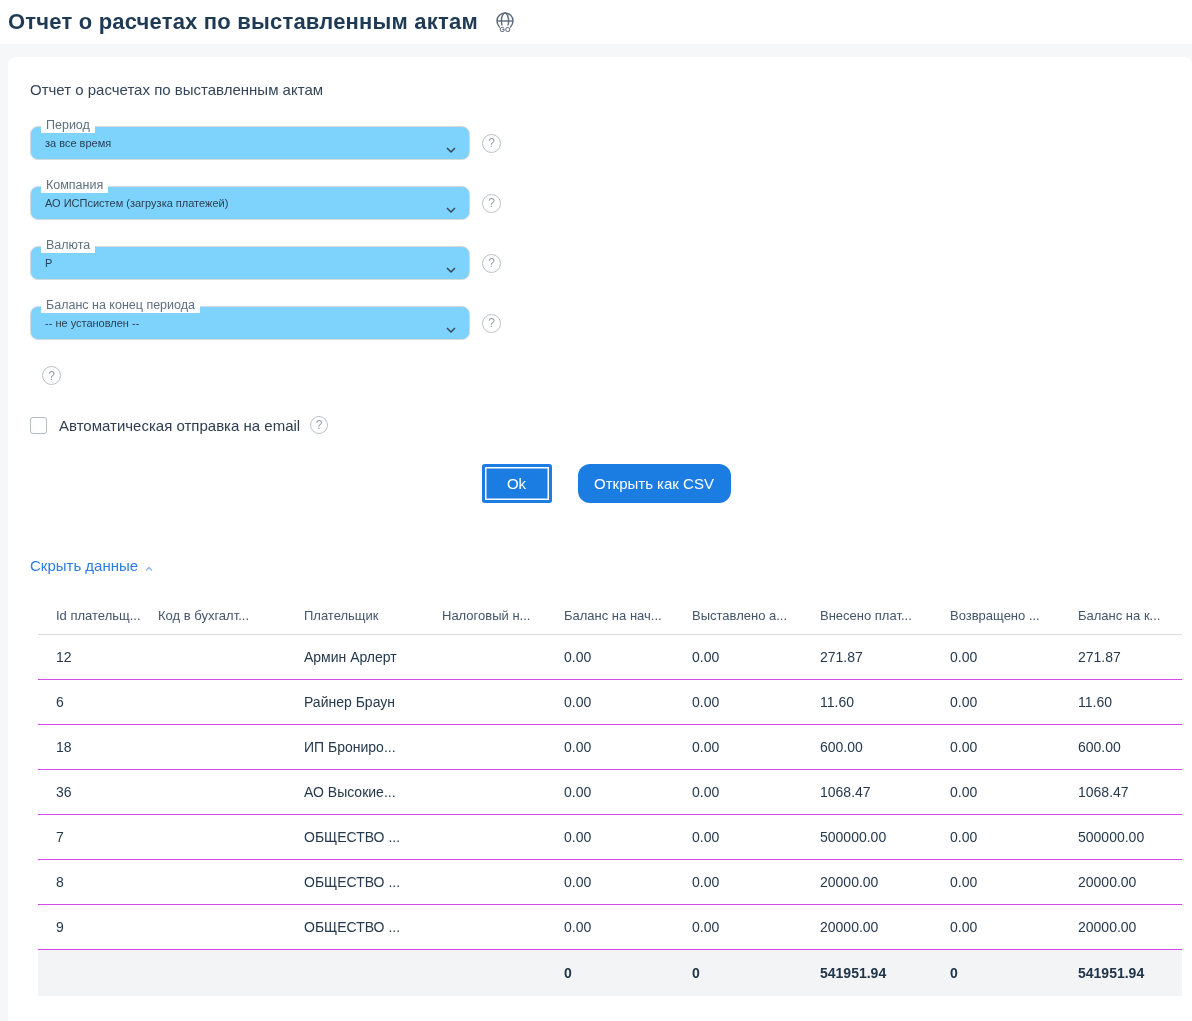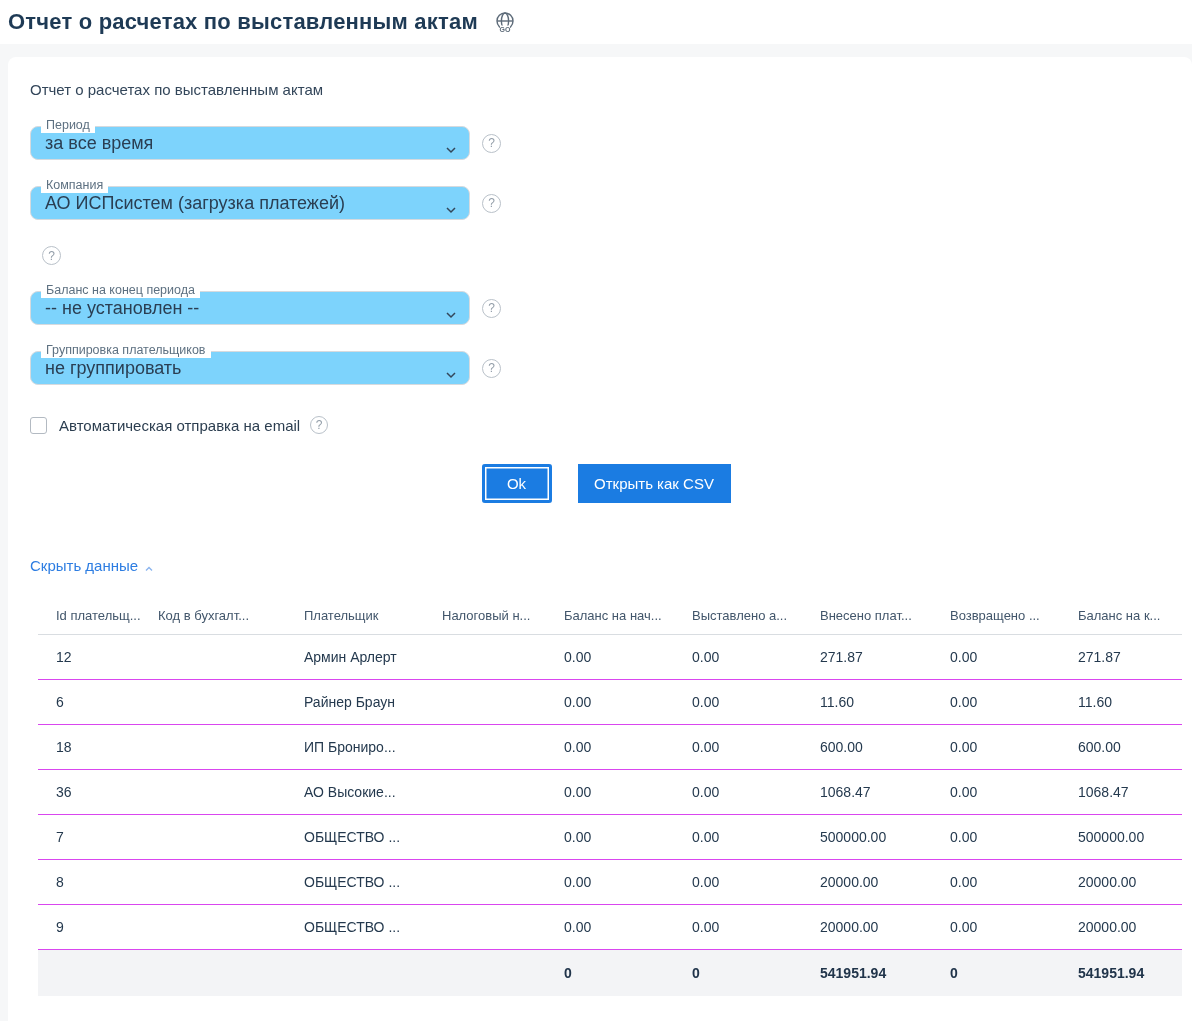--- a/index.html
+++ b/index.html
@@ -18,40 +18,40 @@
   .form-heading { font-size:15px; color:#33465a; }
 
   
   .field-row { display:flex; align-items:center; margin-bottom:26px; }
   .field-row:first-child { margin-top:28px; }
   .select { position:relative; width:440px; height:34px;
     border:1px solid #d6dade; border-radius:8px; background:#7dd3fc; cursor:pointer;
     display:flex; align-items:center; }
   .field-label { position:absolute; top:-9px; left:10px; background:#ffffff;
     padding:0 5px; font-size:12.5px; color:#5d7081; line-height:15px; white-space:nowrap; }
-  .field-value { font-size:18px; color:#2a3e52; padding-left:14px; padding-right:34px;
+  .field-value { font-size:11px; color:#2a3e52; padding-left:14px; padding-right:34px;
     white-space:nowrap; overflow:hidden; text-overflow:ellipsis; }
   .chevron { position:absolute; right:12px; top:13px; }
 
   .help { width:19px; height:19px; min-width:19px; border-radius:50%;
     border:1px solid #b9c1c9; color:#939ea9; font-size:12px; line-height:1;
     display:inline-flex; align-items:center; justify-content:center;
     margin-left:12px; cursor:pointer; background:#fff; }
 
   
   .checkbox-row { display:flex; align-items:center; margin-top:31px; }
   .checkbox { width:17px; height:17px; border:1.5px solid #b3bac2; border-radius:3px;
     background:#fff; cursor:pointer; }
   .checkbox-label { font-size:15px; color:#2c3e50; margin-left:12px; }
   .checkbox-row .help { margin-left:10px; width:18px; height:18px; min-width:18px; }
 
   
   .buttons-row { display:flex; align-items:center; margin-top:30px;justify-content:center; }
   .btn { background:#1b7ce2; color:#ffffff; border:none; height:39px;
-    font-size:15px; font-family:inherit; cursor:pointer; border-radius:0; }
+    font-size:15px; font-family:inherit; cursor:pointer; border-radius:12px; }
   .btn-ok { width:70px; border-radius:3px;
     box-shadow: inset 0 0 0 3px #1b7ce2, inset 0 0 0 4.5px #ffffff; }
   .btn-csv { width:153px; margin-left:26px; }
 
   
   .toggle-row { margin-top:52px; display:flex; align-items:center; }
   .toggle-link { font-size:15px; color:#2d7de2; text-decoration:none; cursor:pointer; }
   .toggle-chevron { margin-left:7px; margin-top:3px; }
 
   
@@ -107,46 +107,46 @@
       <span class="chevron">
         <svg width="12" height="8" viewBox="0 0 12 8" fill="none" stroke="#33475a" stroke-width="1.5">
           <polyline points="2,2 6,6 10,2"></polyline>
         </svg>
       </span>
     </div>
     <span class="help">?</span>
   </div>
 
   <div class="field-row">
+    <div class="select">
+      <span class="field-label">Валюта</span>
+      <span class="field-value">Р</span>
+      <span class="chevron">
+        <svg width="12" height="8" viewBox="0 0 12 8" fill="none" stroke="#33475a" stroke-width="1.5">
+          <polyline points="2,2 6,6 10,2"></polyline>
+        </svg>
+      </span>
+    </div>
     <span class="help">?</span>
   </div>
 
   <div class="field-row">
     <div class="select">
       <span class="field-label">Баланс на конец периода</span>
       <span class="field-value">-- не установлен --</span>
       <span class="chevron">
         <svg width="12" height="8" viewBox="0 0 12 8" fill="none" stroke="#33475a" stroke-width="1.5">
           <polyline points="2,2 6,6 10,2"></polyline>
         </svg>
       </span>
     </div>
     <span class="help">?</span>
   </div>
 
   <div class="field-row">
-    <div class="select">
-      <span class="field-label">Группировка плательщиков</span>
-      <span class="field-value">не группировать</span>
-      <span class="chevron">
-        <svg width="12" height="8" viewBox="0 0 12 8" fill="none" stroke="#33475a" stroke-width="1.5">
-          <polyline points="2,2 6,6 10,2"></polyline>
-        </svg>
-      </span>
-    </div>
     <span class="help">?</span>
   </div>
 </div>
 
   <div class="checkbox-row">
     <span class="checkbox"></span>
     <span class="checkbox-label">Автоматическая отправка на email</span>
     <span class="help">?</span>
   </div>
 

